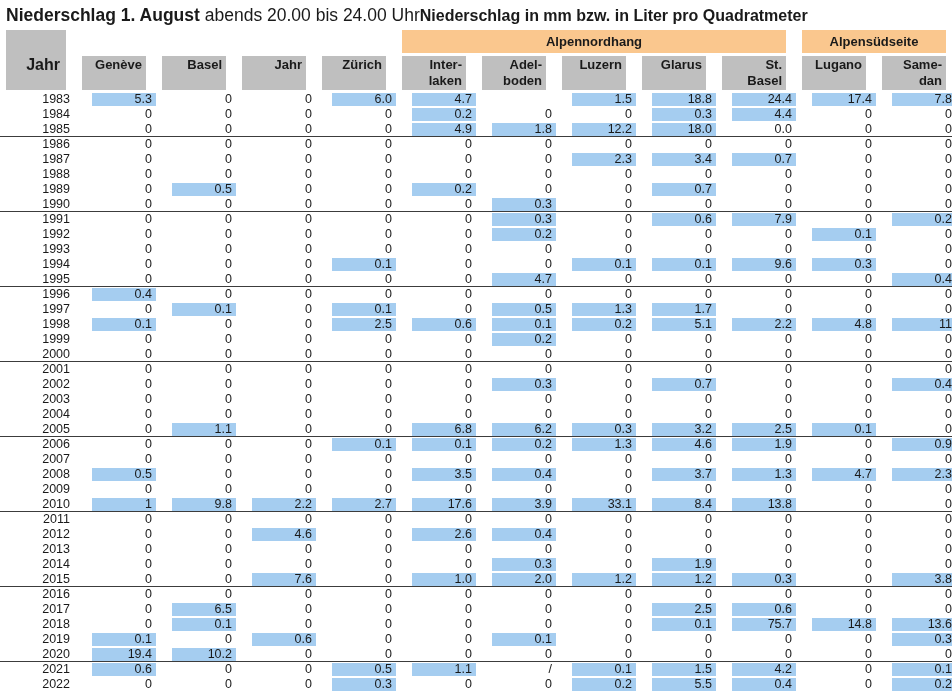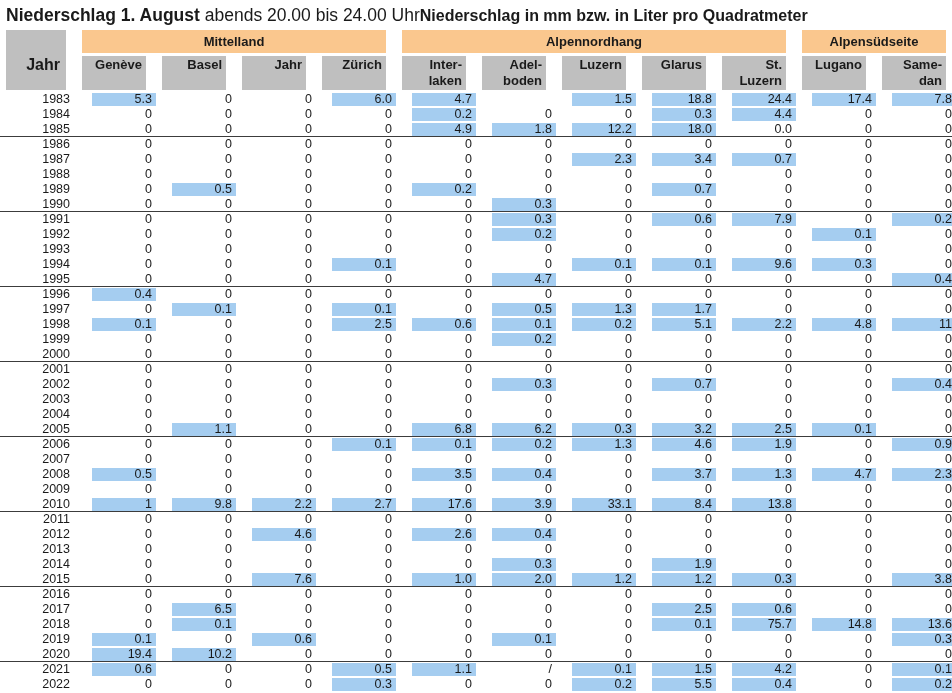--- a/index.html
+++ b/index.html
@@ -68,35 +68,34 @@
 
 <div class="page">
 
   <div class="titlebar">
     <div class="title-main"><span class="tb">Niederschlag 1. August</span> <span>abends 20.00 bis 24.00 Uhr</span></div>
     <div class="unit-note">Niederschlag in mm bzw. in Liter pro Quadratmeter</div>
   </div>
 
   <div class="grid header-grid">
     <div class="jahr-cell">Jahr</div>
-    <div class="band band-mittelland">Mittelland</div>
     <div class="band band-alpennordhang">Alpennordhang</div>
     <div class="band band-alpensuedseite">Alpensüdseite</div>
     <div class="colhead">Genève</div>
     <div class="colhead">Basel</div>
     <div class="colhead">Jahr</div>
     <div class="colhead">Zürich</div>
     <div class="colhead">Inter-
 laken</div>
     <div class="colhead">Adel-
 boden</div>
     <div class="colhead">Luzern</div>
     <div class="colhead">Glarus</div>
     <div class="colhead">St.
-Luzern</div>
+Basel</div>
     <div class="colhead">Lugano</div>
     <div class="colhead">Same-
 dan</div>
   </div>
 
   <div class="rows" id="rows">
       <div class="grid data-row">
       <div class="year">1983</div>
       <div class="val hl">5.3</div>
       <div class="val">0</div>

